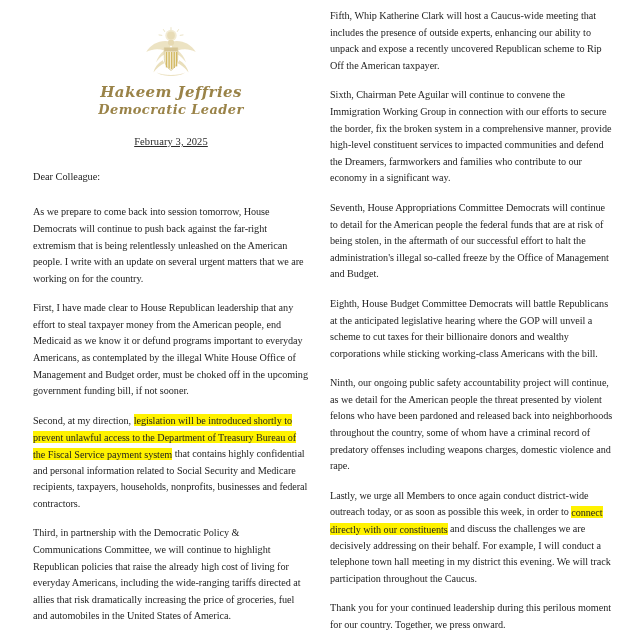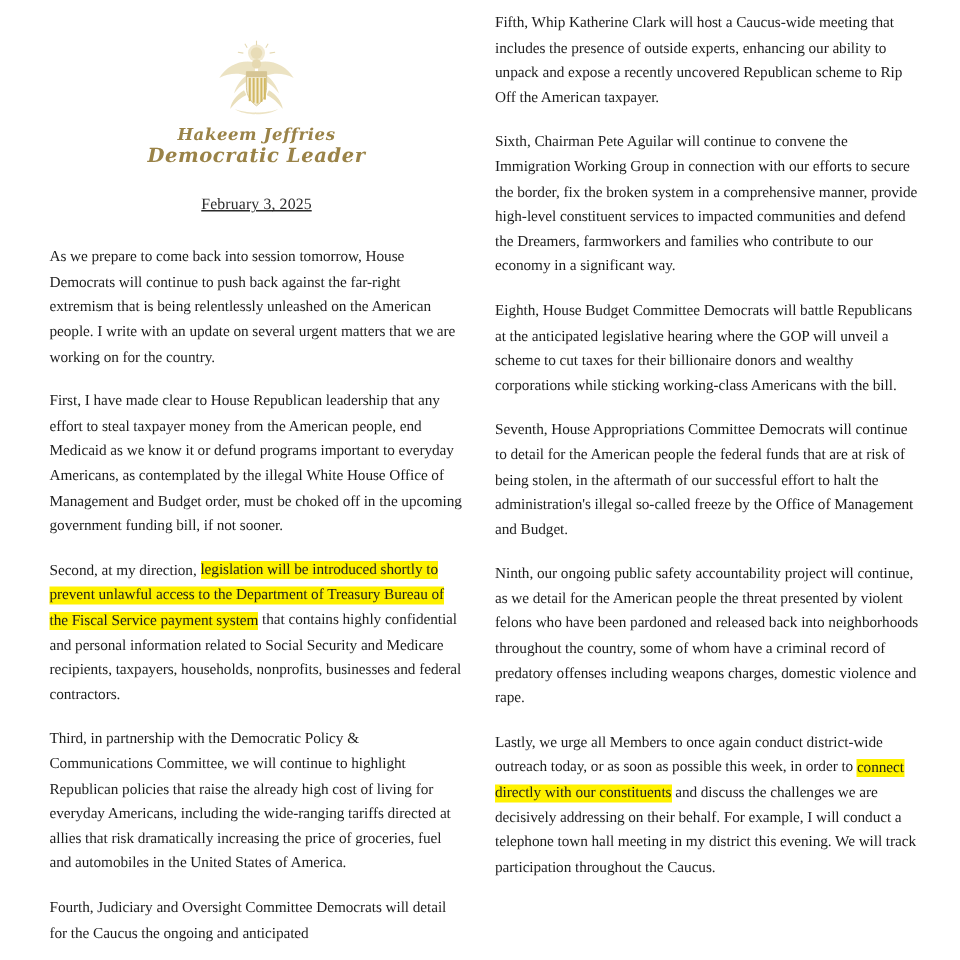--- a/index.html
+++ b/index.html
@@ -50,21 +50,21 @@
     margin: 0 auto 2px auto;
     display: block;
     opacity: 0.95;
   }
   .lh-name, .lh-title {
     font-family: "DejaVu Serif", "Liberation Serif", serif;
     font-weight: 700;
     color: #9a8348;
     letter-spacing: 0.4px;
     line-height: 1.18;
-    font-size: 11px;
+    font-size: 15px;
     font-style: italic;
   }
   .lh-title { font-size: 13px; }
 
   .date-line {
     margin-top: 19px;
     font-size: 10.5px;
     color: #2a2a2a;
     text-align: center;
     letter-spacing: 0.1px;
@@ -139,35 +139,37 @@
 
           <path d="M32 90 C45 96 75 96 88 90 C76 99 44 99 32 90 Z" fill="#e8dcb6"></path>
         </g>
       </svg>
 
       <div class="lh-name">Hakeem Jeffries</div>
       <div class="lh-title">Democratic Leader</div>
       <div class="date-line">February 3, 2025</div>
     </div>
 
+    <div class="salutation">Dear Colleague:</div>
 
     <div id="body-left">
         <p class="para first-in-col"><span>As we prepare to come back into session tomorrow, House Democrats will continue to push back against the far-right extremism that is being relentlessly unleashed on the American people. I write with an update on several urgent matters that we are working on for the country.</span></p>
         <p class="para"><span class="lead">First</span><span>, I have made clear to House Republican leadership that any effort to steal taxpayer money from the American people, end Medicaid as we know it or defund programs important to everyday Americans, as contemplated by the illegal White House Office of Management and Budget order, must be choked off in the upcoming government funding bill, if not sooner.</span></p>
         <p class="para"><span class="lead">Second</span><span>, at my direction, </span><span class="hl">legislation will be introduced shortly to prevent unlawful access to the Department of Treasury Bureau of the Fiscal Service payment system</span><span> that contains highly confidential and personal information related to Social Security and Medicare recipients, taxpayers, households, nonprofits, businesses and federal contractors.</span></p>
         <p class="para"><span class="lead">Third</span><span>, in partnership with the Democratic Policy &amp; Communications Committee, we will continue to highlight Republican policies that raise the already high cost of living for everyday Americans, including the wide-ranging tariffs directed at allies that risk dramatically increasing the price of groceries, fuel and automobiles in the United States of America.</span></p>
         <p class="para"><span class="lead">Fourth</span><span>, Judiciary and Oversight Committee Democrats will detail for the Caucus the ongoing and anticipated </span></p>
       </div>
   </div>
 
   <div class="column" id="col-right">
     <div id="body-right">
         <p class="para first-in-col"><span class="lead">Fifth</span><span>, Whip Katherine Clark will host a Caucus-wide meeting that includes the presence of outside experts, enhancing our ability to unpack and expose a recently uncovered Republican scheme to Rip Off the American taxpayer.</span></p>
         <p class="para"><span class="lead">Sixth</span><span>, Chairman Pete Aguilar will continue to convene the Immigration Working Group in connection with our efforts to secure the border, fix the broken system in a comprehensive manner, provide high-level constituent services to impacted communities and defend the Dreamers, farmworkers and families who contribute to our economy in a significant way.</span></p>
+        <p class="para"><span class="lead">Seventh</span><span>, House Appropriations Committee Democrats will continue to detail for the American people the federal funds that are at risk of being stolen, in the aftermath of our successful effort to halt the administration's illegal so-called freeze by the Office of Management and Budget.</span></p>
         <p class="para"><span class="lead">Eighth,</span><span> House Budget Committee Democrats will battle Republicans at the anticipated legislative hearing where the GOP will unveil a scheme to cut taxes for their billionaire donors and wealthy corporations while sticking working-class Americans with the bill.</span></p>
-        <p class="para"><span class="lead">Seventh</span><span>, House Appropriations Committee Democrats will continue to detail for the American people the federal funds that are at risk of being stolen, in the aftermath of our successful effort to halt the administration's illegal so-called freeze by the Office of Management and Budget.</span></p>
         <p class="para"><span class="lead">Ninth</span><span>, our ongoing public safety accountability project will continue, as we detail for the American people the threat presented by violent felons who have been pardoned and released back into neighborhoods throughout the country, some of whom have a criminal record of predatory offenses including weapons charges, domestic violence and rape.</span></p>
         <p class="para"><span class="lead">Lastly</span><span>, we urge all Members to once again conduct district-wide outreach today, or as soon as possible this week, in order to </span><span class="hl">connect directly with our constituents</span><span> and discuss the challenges we are decisively addressing on their behalf. For example, I will conduct a telephone town hall meeting in my district this evening. We will track participation throughout the Caucus.</span></p>
+        <p class="para"><span>Thank you for your continued leadership during this perilous moment for our country. Together, we press onward.</span></p>
       </div>
 
   </div>
 
 </div>
 
 </body></html>

